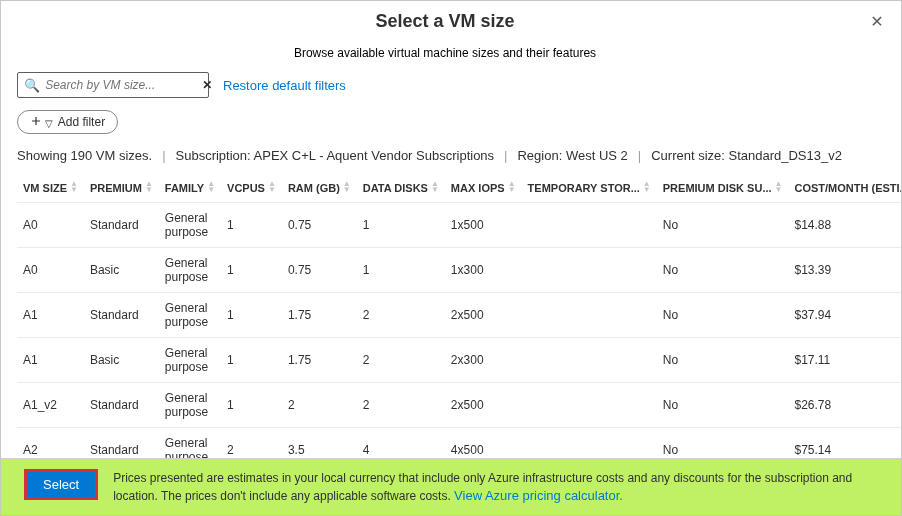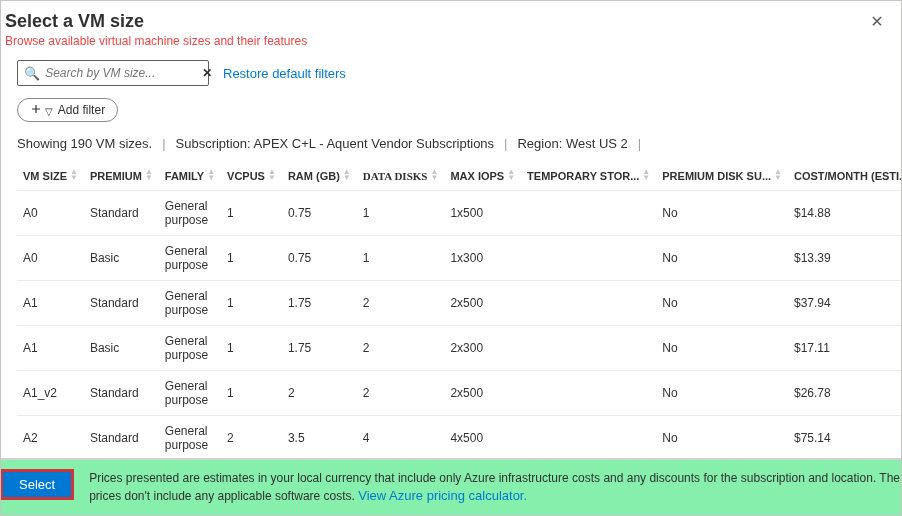--- a/index.html
+++ b/index.html
@@ -14,30 +14,31 @@
       background: #fff;
       width: 902px;
       height: 516px;
       overflow: hidden;
       border: 1px solid #c8c6c4;
       position: relative;
     }
     .header {
       padding: 10px 16px 6px 4px;
       position: relative;
+      text-align: center;
     }
     .title {
       font-size: 18px;
       font-weight: 600;
       color: #323130;
     }
     .subtitle {
       font-size: 12px;
-      color: #ef4444;
-      margin-top: 2px;
+      color: #000000;
+      margin-top: 14px;
     }
     .close-btn {
       position: absolute;
       top: 10px;
       right: 14px;
       font-size: 16px;
       color: #605e5c;
       cursor: pointer;
       width: 20px;
       height: 20px;
@@ -147,25 +148,25 @@
       padding: 0 16px;
       height: 308px;
       overflow-y: scroll;
     }
     .footer {
       position: absolute;
       bottom: 0;
       left: 0;
       right: 0;
       border-top: 2px solid #d2d0ce;
-      padding: 10px 0;
+      padding: 10px 24px;
       display: flex;
       align-items: flex-start;
       gap: 16px;
-      background: #86efac;
+      background: #bef264;
     }
     .select-btn {
       background: #0078d4;
       color: #fff;
       border: 2px solid #d13438;
       padding: 5px 16px;
       font-size: 13px;
       cursor: pointer;
       outline: 1px solid #d13438;
     }
@@ -173,21 +174,21 @@
       font-size: 12px;
       color: #323130;
       line-height: 1.4;
       flex: 1;
     }
     .col-vmsize { width: 70px; }
     .col-offering { width: 75px; }
     .col-family { width: 120px; }
     .col-vcpus { width: 55px; margin-left: 43px; }
     .col-ram { width: 70px; }
-    .col-datadisks { width: 80px; font-family: Liberation Serif, serif; }
+    .col-datadisks { width: 80px; }
     .col-maxiops { width: 75px; }
     .col-tempstor { width: 120px; }
     .col-premium { width: 110px; margin-left: 36px; }
     .col-cost { width: 120px; }
   </style>
 </head>
 <body>
 
 <div class="header">
   <div class="title">Select a VM size</div>
@@ -219,20 +220,21 @@
   </div>
 </div>
 
 <div class="info-row">
   <span>Showing 190 VM sizes.</span>
   <span class="info-sep">|</span>
   <span>Subscription: APEX C+L - Aquent Vendor Subscriptions</span>
   <span class="info-sep">|</span>
   <span>Region: West US 2</span>
   <span class="info-sep">|</span>
+  <span>Current size: Standard_DS13_v2</span>
 </div>
 
 <div class="table-container">
   <table class="table">
     <thead>
       <tr>
         <th class="col-vmsize"><span>VM SIZE</span><span class="sort-arrows">▲<br>▼</span></th>
         <th class="col-offering"><span>PREMIUM</span><span class="sort-arrows">▲<br>▼</span></th>
         <th class="col-family"><span>FAMILY</span><span class="sort-arrows">▲<br>▼</span></th>
         <th class="col-vcpus"><span>VCPUS</span><span class="sort-arrows">▲<br>▼</span></th>

